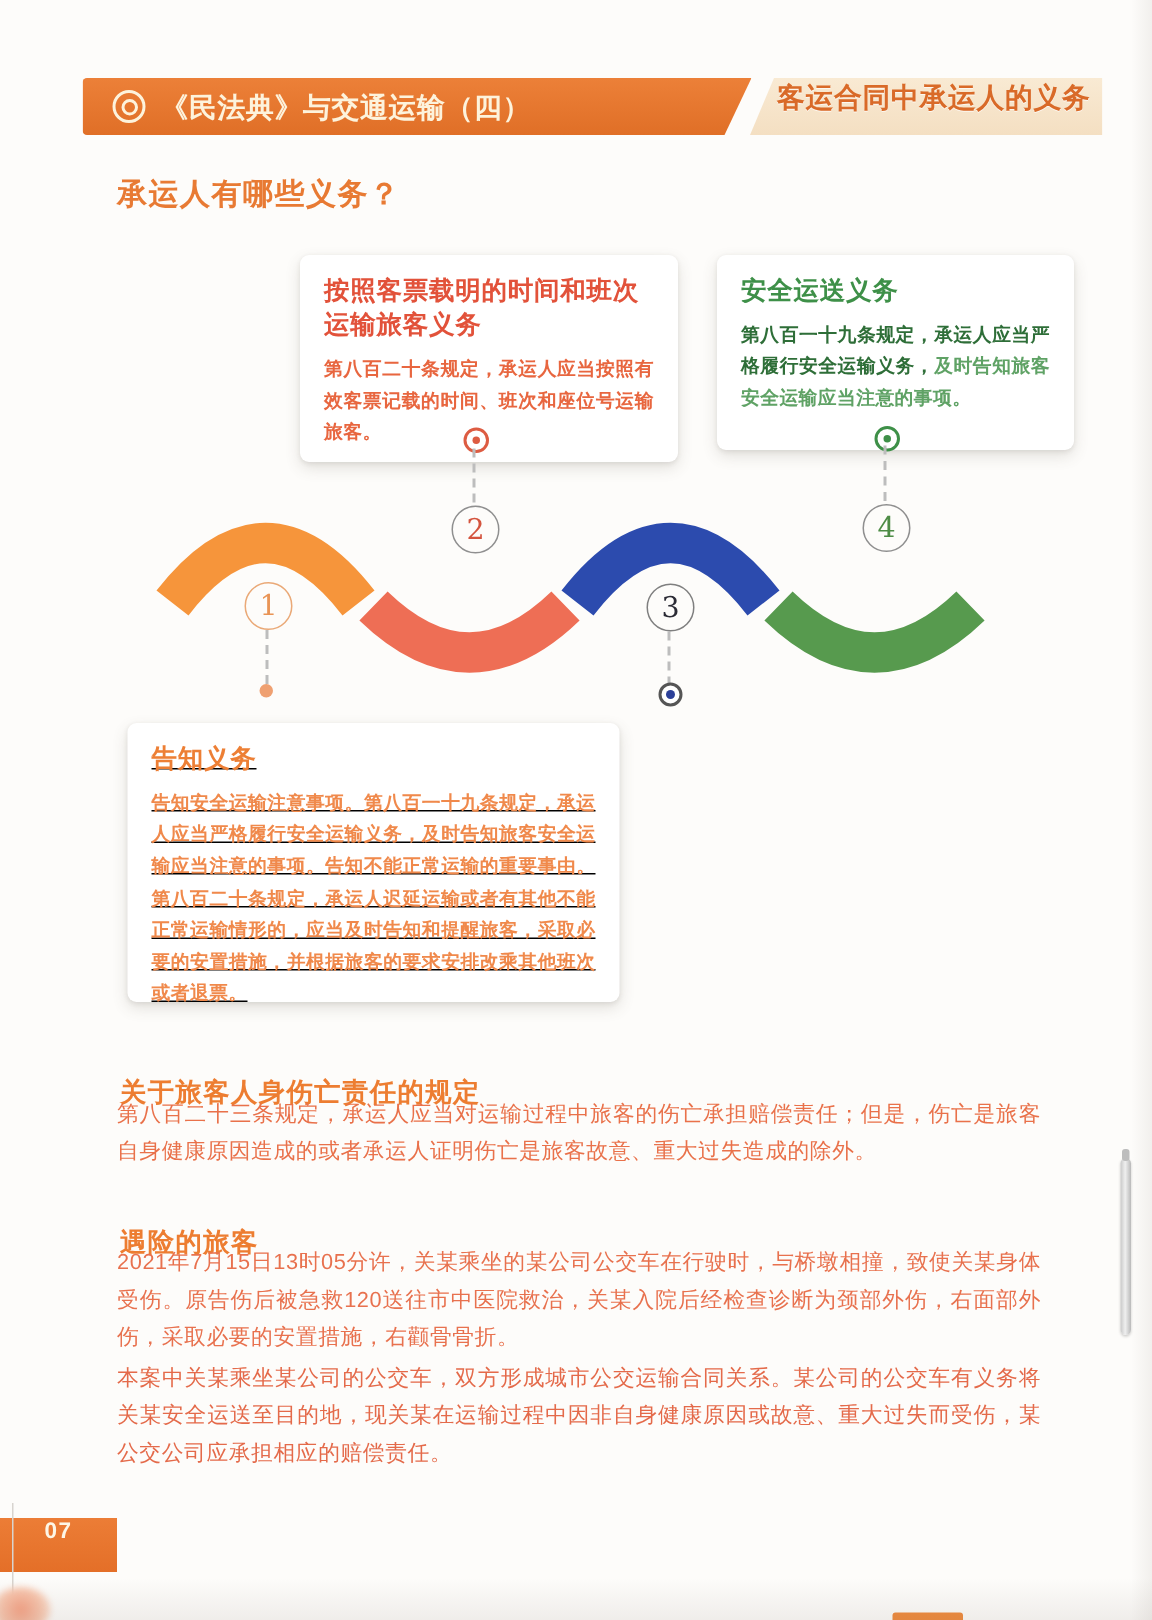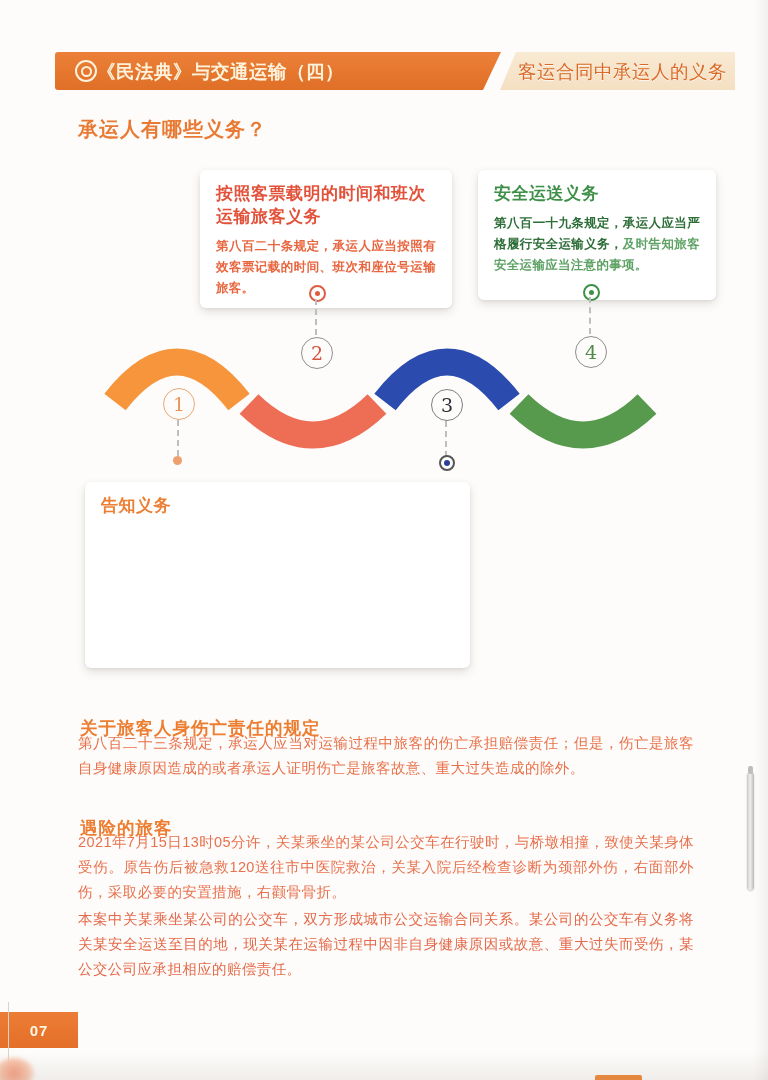--- a/index.html
+++ b/index.html
@@ -7,32 +7,32 @@
     position:relative;width:768px;height:1080px;margin:0 auto;
     background:#fdfcfa;overflow:hidden;
     font-family:"Liberation Sans","DejaVu Sans",sans-serif;
   }
   
   .hdr-left{
     position:absolute;left:55px;top:52px;width:446px;height:38px;
     background:linear-gradient(180deg,#ec8038,#e06f27);
     clip-path:polygon(0 0,100% 0,calc(100% - 18px) 100%,0 100%);
     border-radius:3px 0 0 3px;
-    display:flex;align-items:center;padding-left:20px;box-sizing:border-box;
+    display:flex;align-items:center;gap:10px;padding-left:20px;box-sizing:border-box;
     color:#fdf3dc;font-weight:700;font-size:18.5px;letter-spacing:.5px;
   }
   .ring-icon{width:18px;height:18px;border:2px solid #fdf3dc;border-radius:50%;
     display:flex;align-items:center;justify-content:center;flex:0 0 auto;}
   .ring-icon span{width:7px;height:7px;border:2px solid #fdf3dc;border-radius:50%;}
   .hdr-right{
     position:absolute;left:500px;top:52px;width:235px;height:38px;
     background:linear-gradient(180deg,#f9ead3,#f4dfc2);
     clip-path:polygon(16px 0,100% 0,100% 100%,0 100%);
-    display:flex;align-items:center;justify-content:center;padding-left:10px;box-sizing:border-box;
-    color:#d96a28;font-weight:400;font-size:18.5px;letter-spacing:.5px;
+    display:flex;align-items:flex-start;justify-content:center;padding-left:10px;box-sizing:border-box;
+    color:#d96a28;font-weight:700;font-size:18.5px;letter-spacing:.5px;
     text-shadow:0 1px 0 rgba(255,255,255,.7);
   }
   .main-title{
     position:absolute;left:78px;top:116px;margin:0;
     color:#e87a33;font-size:20px;font-weight:700;letter-spacing:1px;
   }
   
   .card{
     position:absolute;background:#ffffff;border-radius:6px;
     box-shadow:0 4px 10px rgba(90,80,70,.16),0 1px 3px rgba(90,80,70,.10);
@@ -40,21 +40,21 @@
   }
   .card h3{margin:0 0 7px 0;font-size:17px;line-height:1.35;font-weight:700;letter-spacing:.5px;}
   .card p{margin:0;font-size:12.5px;line-height:1.7;font-weight:700;letter-spacing:.3px;text-align:justify;}
   .card-schedule{left:200px;top:170px;width:252px;height:138px;}
   .card-schedule h3{color:#e2523a;}
   .card-schedule p{color:#e8663f;}
   .card-safety{left:478px;top:170px;width:238px;height:130px;}
   .card-safety h3{color:#3e9048;}
   .card-safety .lead{color:#2e6e38;}
   .card-safety .rest{color:#5fa265;}
-  .card-notify{left:85px;top:482px;width:385px;height:186px;}
+  .card-notify{left:85px;top:482px;width:328px;height:186px;text-decoration:underline;}
   .card-notify h3{color:#ed7f35;}
   .card-notify p{color:#f0894b;}
   .card-rescue{left:435px;top:477px;width:272px;height:122px;}
   .card-rescue h3{color:#2b3a9d;}
   .card-rescue .lead{color:#1f2c7e;}
   .card-rescue .rest{color:#2c4099;}
   
   .wave{position:absolute;left:0;top:320px;}
   .num-circle{
     position:absolute;width:30px;height:30px;border-radius:50%;
@@ -84,21 +84,21 @@
   .sh-case{top:800px;}
   .body-par{position:absolute;left:78px;width:616px;margin:0;color:#e9714a;
     font-size:14.5px;font-weight:400;line-height:1.74;letter-spacing:.4px;text-align:justify;}
   .p-liability{top:731px;}
   .p-case1{top:830px;color:#e8714e;}
   .p-case2{top:907px;color:#e46a4a;}
   
   .pagenum{
     position:absolute;left:0;top:1012px;width:78px;height:36px;
     background:linear-gradient(180deg,#ec7d36,#e46f28);
-    display:flex;align-items:center;justify-content:center;
+    display:flex;justify-content:center;
     color:#fdf6e6;font-size:15px;font-weight:700;letter-spacing:1px;
   }
   
   .pen-clip{
     position:absolute;left:747px;top:772px;width:7px;height:118px;border-radius:4px;
     background:linear-gradient(90deg,#c9c9c9,#efefef 45%,#b9b9b9);
     box-shadow:0 1px 2px rgba(0,0,0,.2);
   }
   .pen-clip::before{content:"";position:absolute;left:1px;top:-6px;width:5px;height:8px;background:#bdbdbd;border-radius:2px;}
   .smudge{
@@ -170,20 +170,21 @@
     </div>
   <div class="num-circle nc3">
       <span>3</span>
     </div>
   <div class="num-circle nc4">
       <span>4</span>
     </div>
 
   <div class="card card-notify">
     <h3>告知义务</h3>
+    <p>告知安全运输注意事项。第八百一十九条规定，承运人应当严格履行安全运输义务，及时告知旅客安全运输应当注意的事项。告知不能正常运输的重要事由。第八百二十条规定，承运人迟延运输或者有其他不能正常运输情形的，应当及时告知和提醒旅客，采取必要的安置措施，并根据旅客的要求安排改乘其他班次或者退票。</p>
   </div>
 
 
   <h3 class="sec-head sh-liability">关于旅客人身伤亡责任的规定</h3>
   <p class="body-par p-liability">第八百二十三条规定，承运人应当对运输过程中旅客的伤亡承担赔偿责任；但是，伤亡是旅客自身健康原因造成的或者承运人证明伤亡是旅客故意、重大过失造成的除外。</p>
 
   <h3 class="sec-head sh-case">遇险的旅客</h3>
   <p class="body-par p-case1">2021年7月15日13时05分许，关某乘坐的某公司公交车在行驶时，与桥墩相撞，致使关某身体受伤。原告伤后被急救120送往市中医院救治，关某入院后经检查诊断为颈部外伤，右面部外伤，采取必要的安置措施，右颧骨骨折。</p>
   <p class="body-par p-case2">本案中关某乘坐某公司的公交车，双方形成城市公交运输合同关系。某公司的公交车有义务将关某安全运送至目的地，现关某在运输过程中因非自身健康原因或故意、重大过失而受伤，某公交公司应承担相应的赔偿责任。</p>
 

